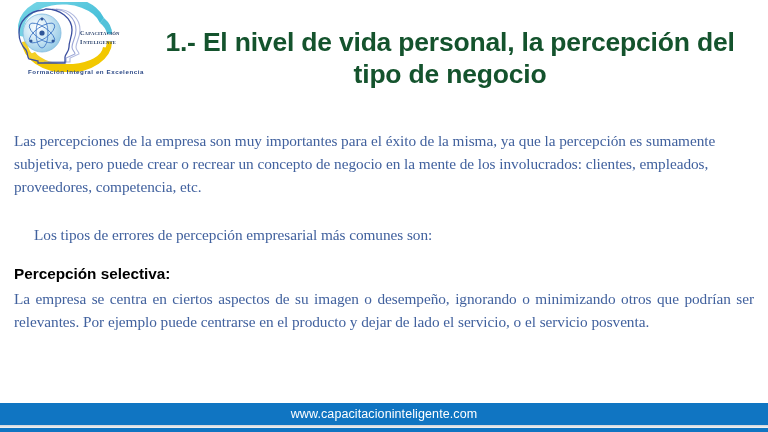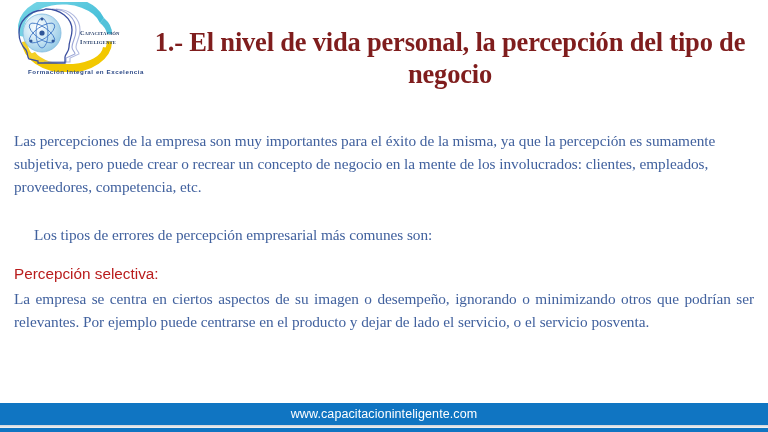--- a/index.html
+++ b/index.html
@@ -53,25 +53,25 @@
     white-space: nowrap;
   }
 
   
   .title {
     position: absolute;
     left: 140px;
     top: 8px;
     width: 620px;
     text-align: center;
-    font-family: Liberation Serif, serif;
+    font-family: Liberation Sans, sans-serif;
     font-weight: 700;
     font-size: 26.5px;
     line-height: 1.22;
-    color: #7f1d1d;
+    color: #14532d;
     letter-spacing: -0.2px;
   }
 
   
   .subhead {
     position: absolute;
     left: 34px;
     top: 98px;
     font-family: "Liberation Sans", sans-serif;
     font-weight: 700;
@@ -96,23 +96,23 @@
     top: 288px;
     text-align: justify;
     text-justify: inter-word;
   }
 
   .bold-lead {
     position: absolute;
     left: 14px;
     top: 265px;
     font-family: "Liberation Sans", sans-serif;
-    font-weight: 400;
+    font-weight: 700;
     font-size: 15.3px;
-    color: #b91c1c;
+    color: #000000;
   }
 
   
   .footer-bar {
     position: absolute;
     left: 0;
     top: 403px;
     width: 768px;
     height: 34px;
     background: #1075c2;

